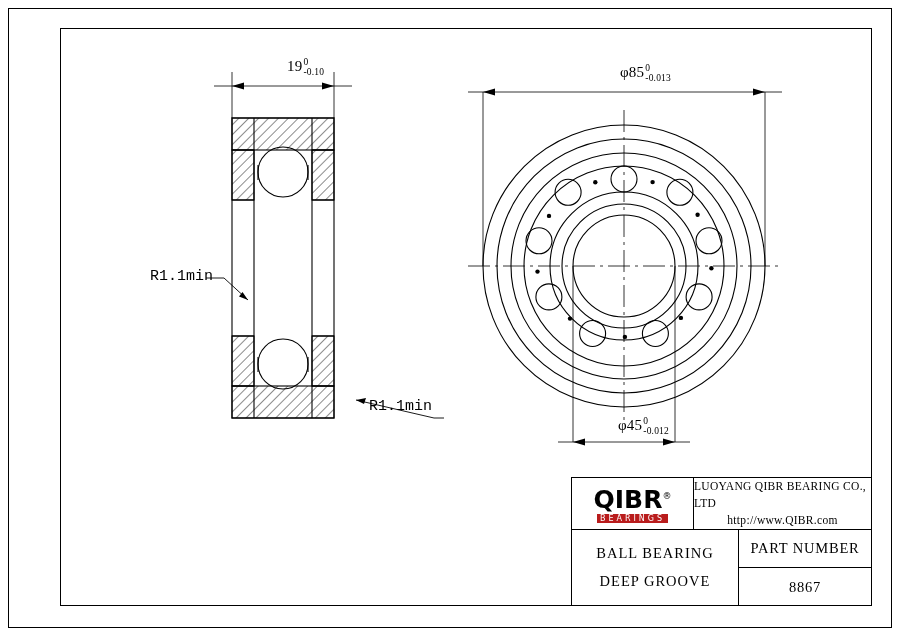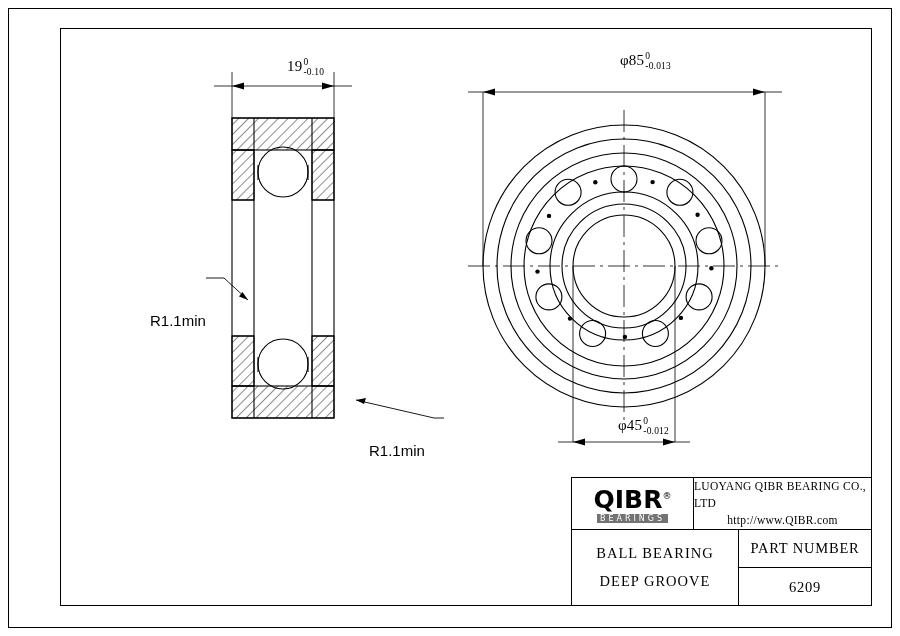--- a/index.html
+++ b/index.html
@@ -57,24 +57,23 @@
     vertical-align: middle;
     font-size: 9.5px;
     line-height: 1.05;
     text-align: left;
     margin-left: 1px;
   }
   .tol .up { display: block; }
   .tol .dn { display: block; }
   .label-text {
     position: absolute;
-    font-family: Liberation Sans, sans-serif;
+    font-family: Liberation Mono, monospace;
     font-size: 15px;
     white-space: nowrap;
-    margin-top: 44px;
   }
 
   
   #title-block {
     position: absolute;
     left: 571px;
     top: 477px;
     width: 301px;
     height: 129px;
     border: 1px solid #000;
@@ -109,21 +108,21 @@
   .logo-main .reg {
     font-size: 9px;
     vertical-align: super;
     font-weight: normal;
   }
   .logo-sub {
     font-family: "DejaVu Sans", sans-serif;
     font-size: 8px;
     letter-spacing: 3px;
     margin-top: 2px;
-    background: #737373;
+    background: #b91c1c;
     color: #fff;
     padding: 0 3px;
   }
   #tb-company {
     flex: 1;
     display: flex;
     flex-direction: column;
     align-items: center;
     justify-content: center;
     font-size: 11.5px;
@@ -296,21 +295,21 @@
       <line x1="558" y1="442" x2="690" y2="442"></line>
     </g>
     <polygon points="573,442 585,438.5 585,445.5" fill="#000"></polygon>
     <polygon points="675,442 663,438.5 663,445.5" fill="#000"></polygon>
   </svg>
 
   <div class="dim-text" style="left:252px; top:58px;">
     <span>19</span><span class="tol"><span class="up">0</span><span class="dn">-0.10</span></span>
   </div>
 
-  <div class="dim-text" style="left:585px; top:52px;">
+  <div class="dim-text" style="left:585px; top:64px;">
     <span>φ85</span><span class="tol"><span class="up">0</span><span class="dn">-0.013</span></span>
   </div>
 
   <div class="dim-text" style="left:583px; top:417px;">
     <span>φ45</span><span class="tol"><span class="up">0</span><span class="dn">-0.012</span></span>
   </div>
 
   <div class="label-text" style="left:150px; top:268px;">R1.1min</div>
 
   <div class="label-text" style="left:369px; top:398px;">R1.1min</div>
@@ -326,18 +325,18 @@
         <div class="co-url">http://www.QIBR.com</div>
       </div>
     </div>
     <div id="tb-bottom">
       <div id="tb-desc">
         <div>BALL BEARING</div>
         <div>DEEP GROOVE</div>
       </div>
       <div id="tb-part">
         <div id="tb-part-label">PART NUMBER</div>
-        <div id="tb-part-value">6209</div>
+        <div id="tb-part-value">8867</div>
       </div>
     </div>
   </div>
 
 </div>
 
 </body></html>

